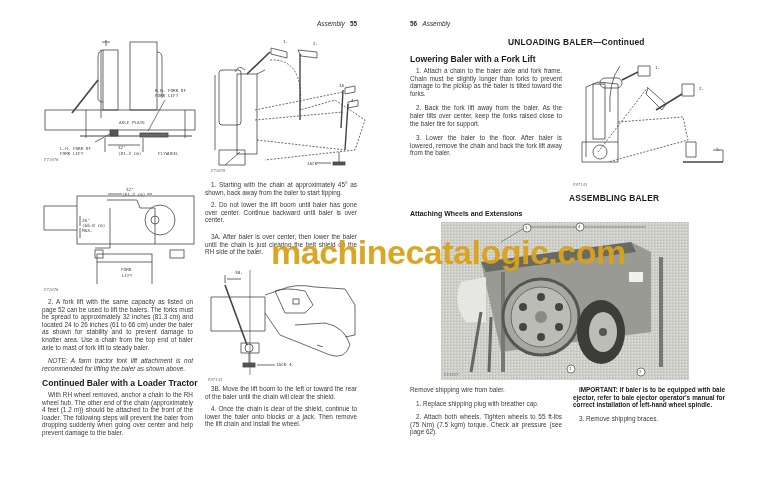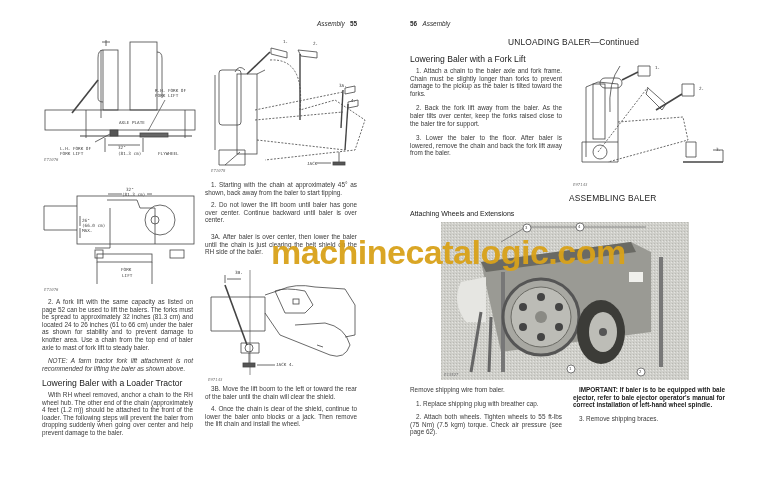--- a/index.html
+++ b/index.html
@@ -1,22 +1,22 @@
 <!DOCTYPE html>
 <html><head>
 <meta charset="utf-8">
 <style>
   html, body { margin: 0; padding: 0; background: #ffffff; }
   body { width: 768px; height: 497px; position: relative; overflow: hidden;
          font-family: "Liberation Sans", sans-serif; color: #2a2a2a; }
   .abs { position: absolute; }
   .para { font-size: 6.4px; line-height: 7.6px; text-align: justify; color: #3a3a3a; }
   .para p { margin: 0 0 5px 0; text-indent: 6px; }
-  .h2 { font-weight: normal; font-size: 8.6px; color: #1a1a1a; white-space: nowrap; }
-  .h1 { font-weight: normal; font-size: 8.4px; color: #1a1a1a; letter-spacing: 0.2px; white-space: nowrap; }
+  .h2 { font-weight: bold; font-size: 8.6px; color: #1a1a1a; white-space: nowrap; }
+  .h1 { font-weight: bold; font-size: 8.4px; color: #1a1a1a; letter-spacing: 0.2px; white-space: nowrap; }
   .pghead { font-size: 6.4px; white-space: nowrap; }
   .pghead i { font-style: italic; }
   .pghead b { font-weight: bold; }
   .note { font-style: italic; }
   .caption { font-size: 4px; font-style: italic; color: #777; font-family: "DejaVu Sans Mono", monospace; }
   .label { font-family: "DejaVu Sans Mono", monospace; font-size: 4.3px; color: #444; white-space: nowrap; }
   .important { font-weight: bold; color: #1a1a1a; }
   .watermark { font-family: "Liberation Sans", sans-serif; font-weight: bold;
                font-size: 34px; color: #d9a21a; letter-spacing: -0.5px; white-space: nowrap; opacity: 0.95; }
   svg { position: absolute; overflow: visible; }
@@ -83,21 +83,21 @@
   <div class="abs label" style="left:42px; top:40px;">MAX.</div>
   <div class="abs label" style="left:81px; top:79px;">FORK</div>
   <div class="abs label" style="left:82px; top:85px;">LIFT</div>
 </div>
 <div class="abs caption" style="left:44px; top:287px;">E71076</div>
 
 <div class="abs para" style="left:42px; top:298px; width:151px;">
   <p>2. A fork lift with the same capacity as listed on page 52 can be used to lift the balers. The forks must be spread to approximately 32 inches (81.3 cm) and located 24 to 26 inches (61 to 66 cm) under the baler as shown for stability and to prevent damage to knotter area. Use a chain from the top end of baler axle to mast of fork lift to steady baler.</p>
   <p class="note" style="margin-top:6px;">NOTE: A farm tractor fork lift attachment is not recommended for lifting the baler as shown above.</p>
 </div>
-<div class="abs h2" style="left:42px; top:378px;">Lowering Baler with a Loader Tractor</div>
+<div class="abs h2" style="left:42px; top:378px;">Continued Baler with a Loader Tractor</div>
 <div class="abs para" style="left:42px; top:391px; width:151px;">
   <p>With RH wheel removed, anchor a chain to the RH wheel hub. The other end of the chain (approximately 4 feet (1.2 m)) should be attached to the front of the loader. The following steps will prevent the baler from dropping suddenly when going over center and help prevent damage to the baler.</p>
 </div>
 
 <div class="abs" style="left:205px; top:40px; width:180px; height:135px;">
   <svg width="180" height="135">
     <g fill="none" stroke="#444" stroke-width="0.8">
       <rect x="14" y="30" width="22" height="55" rx="3"></rect>
       <path d="M10 35 L10 110 M14 110 L40 110 L40 125 L14 125 Z"></path>
       <rect x="32" y="34" width="20" height="80"></rect>

